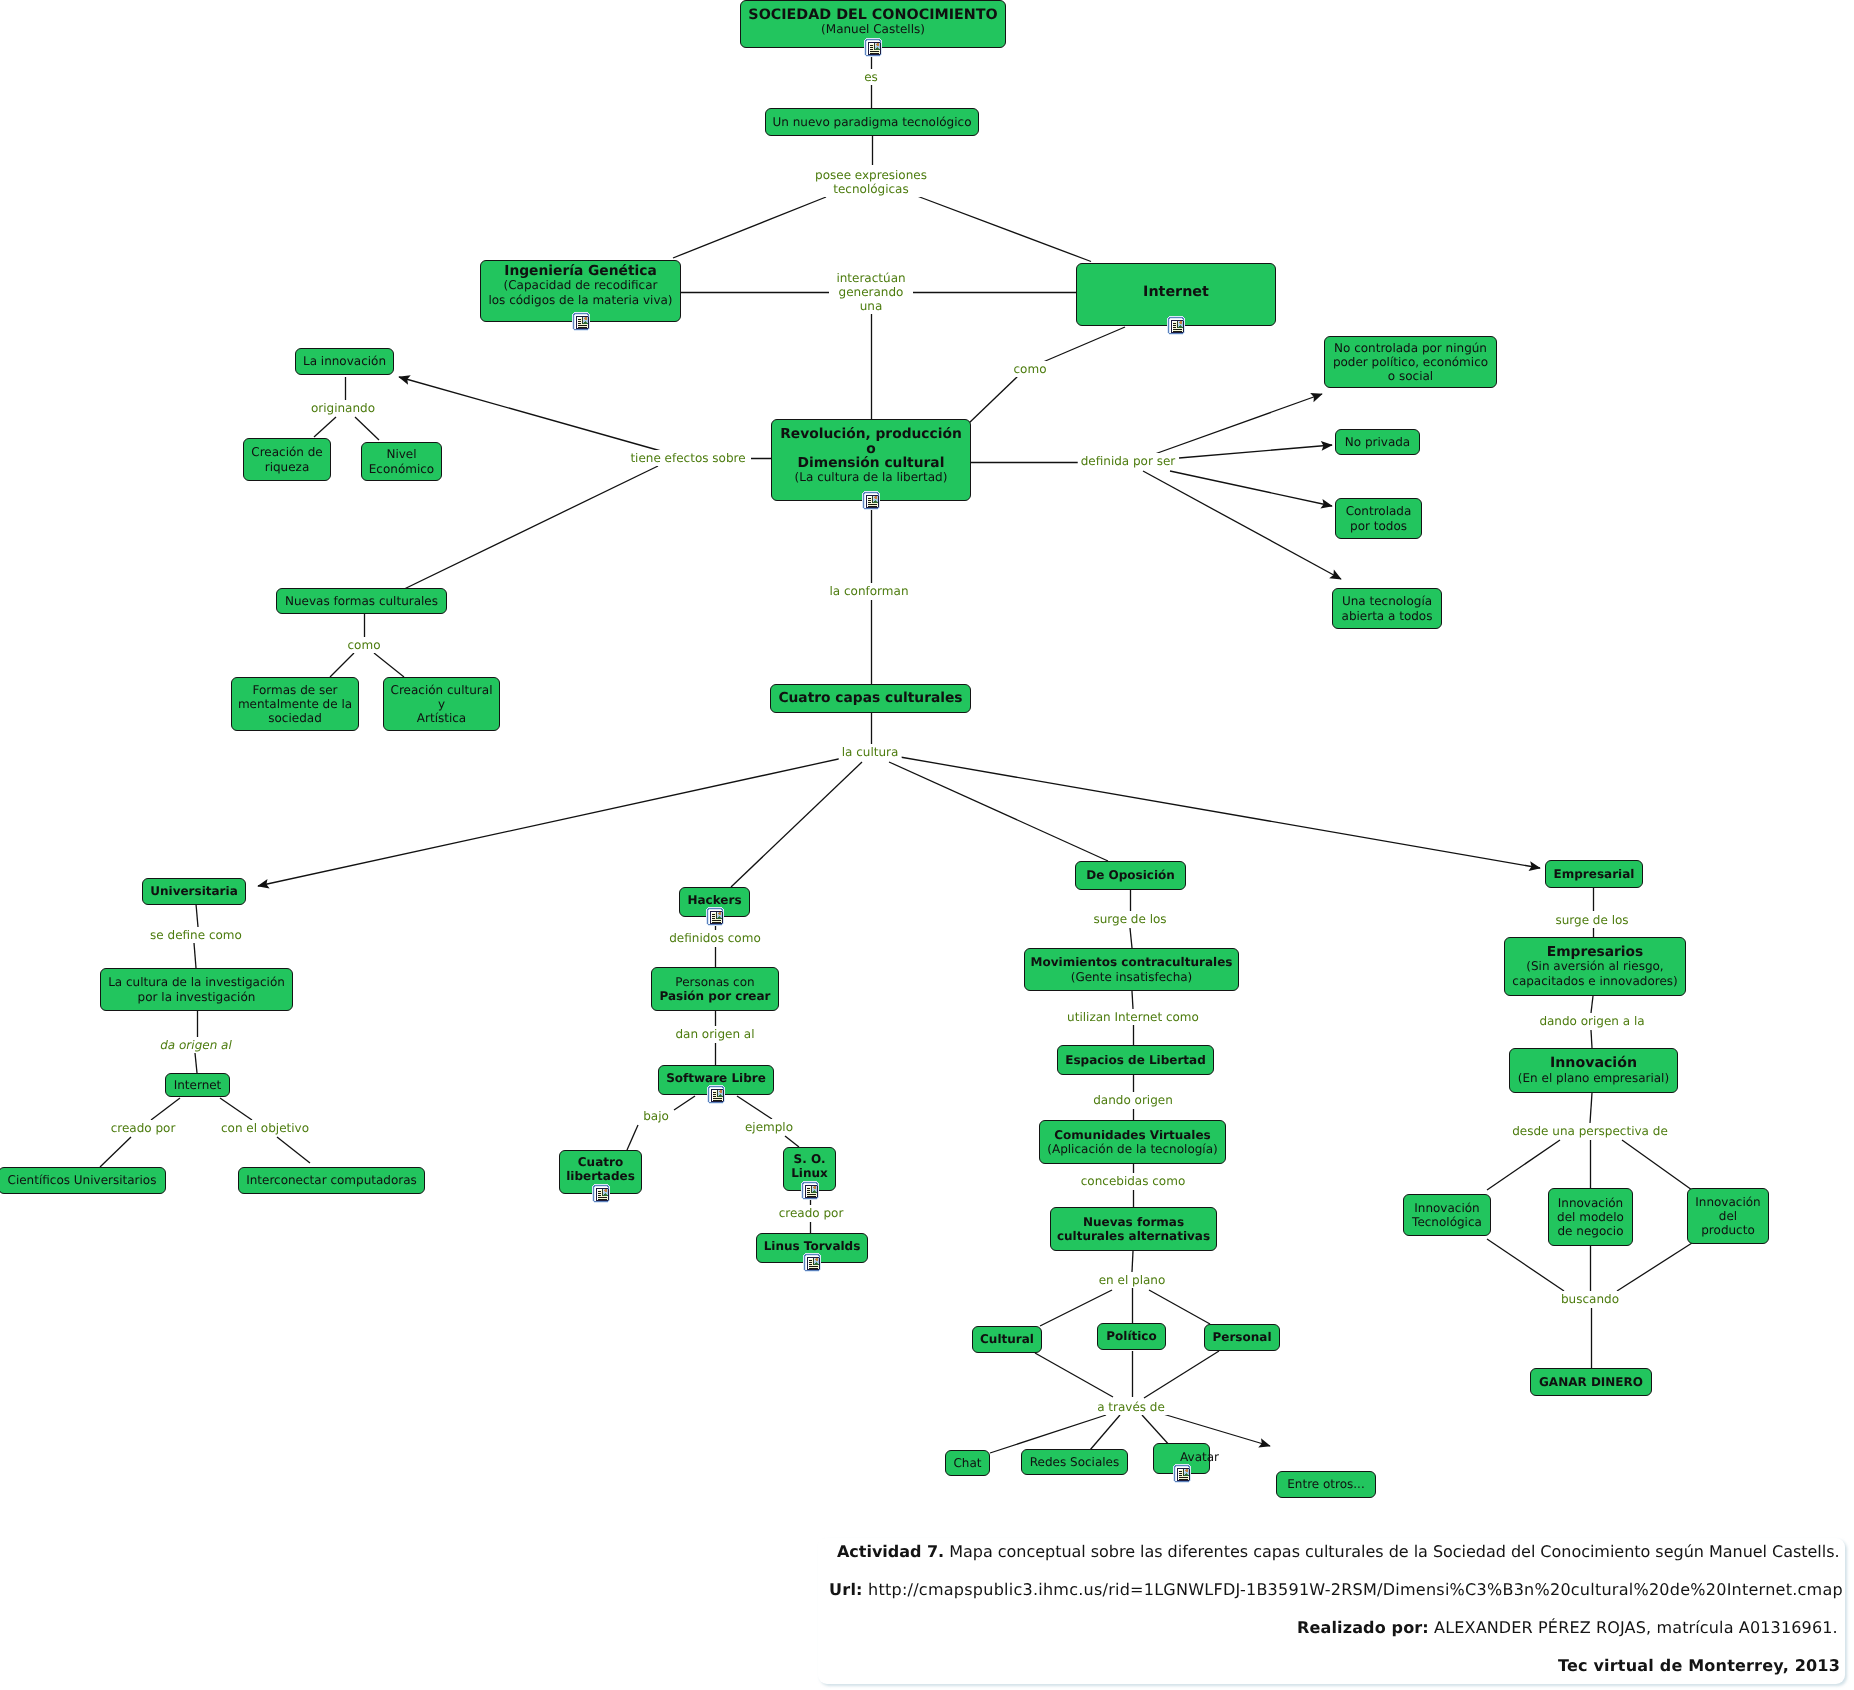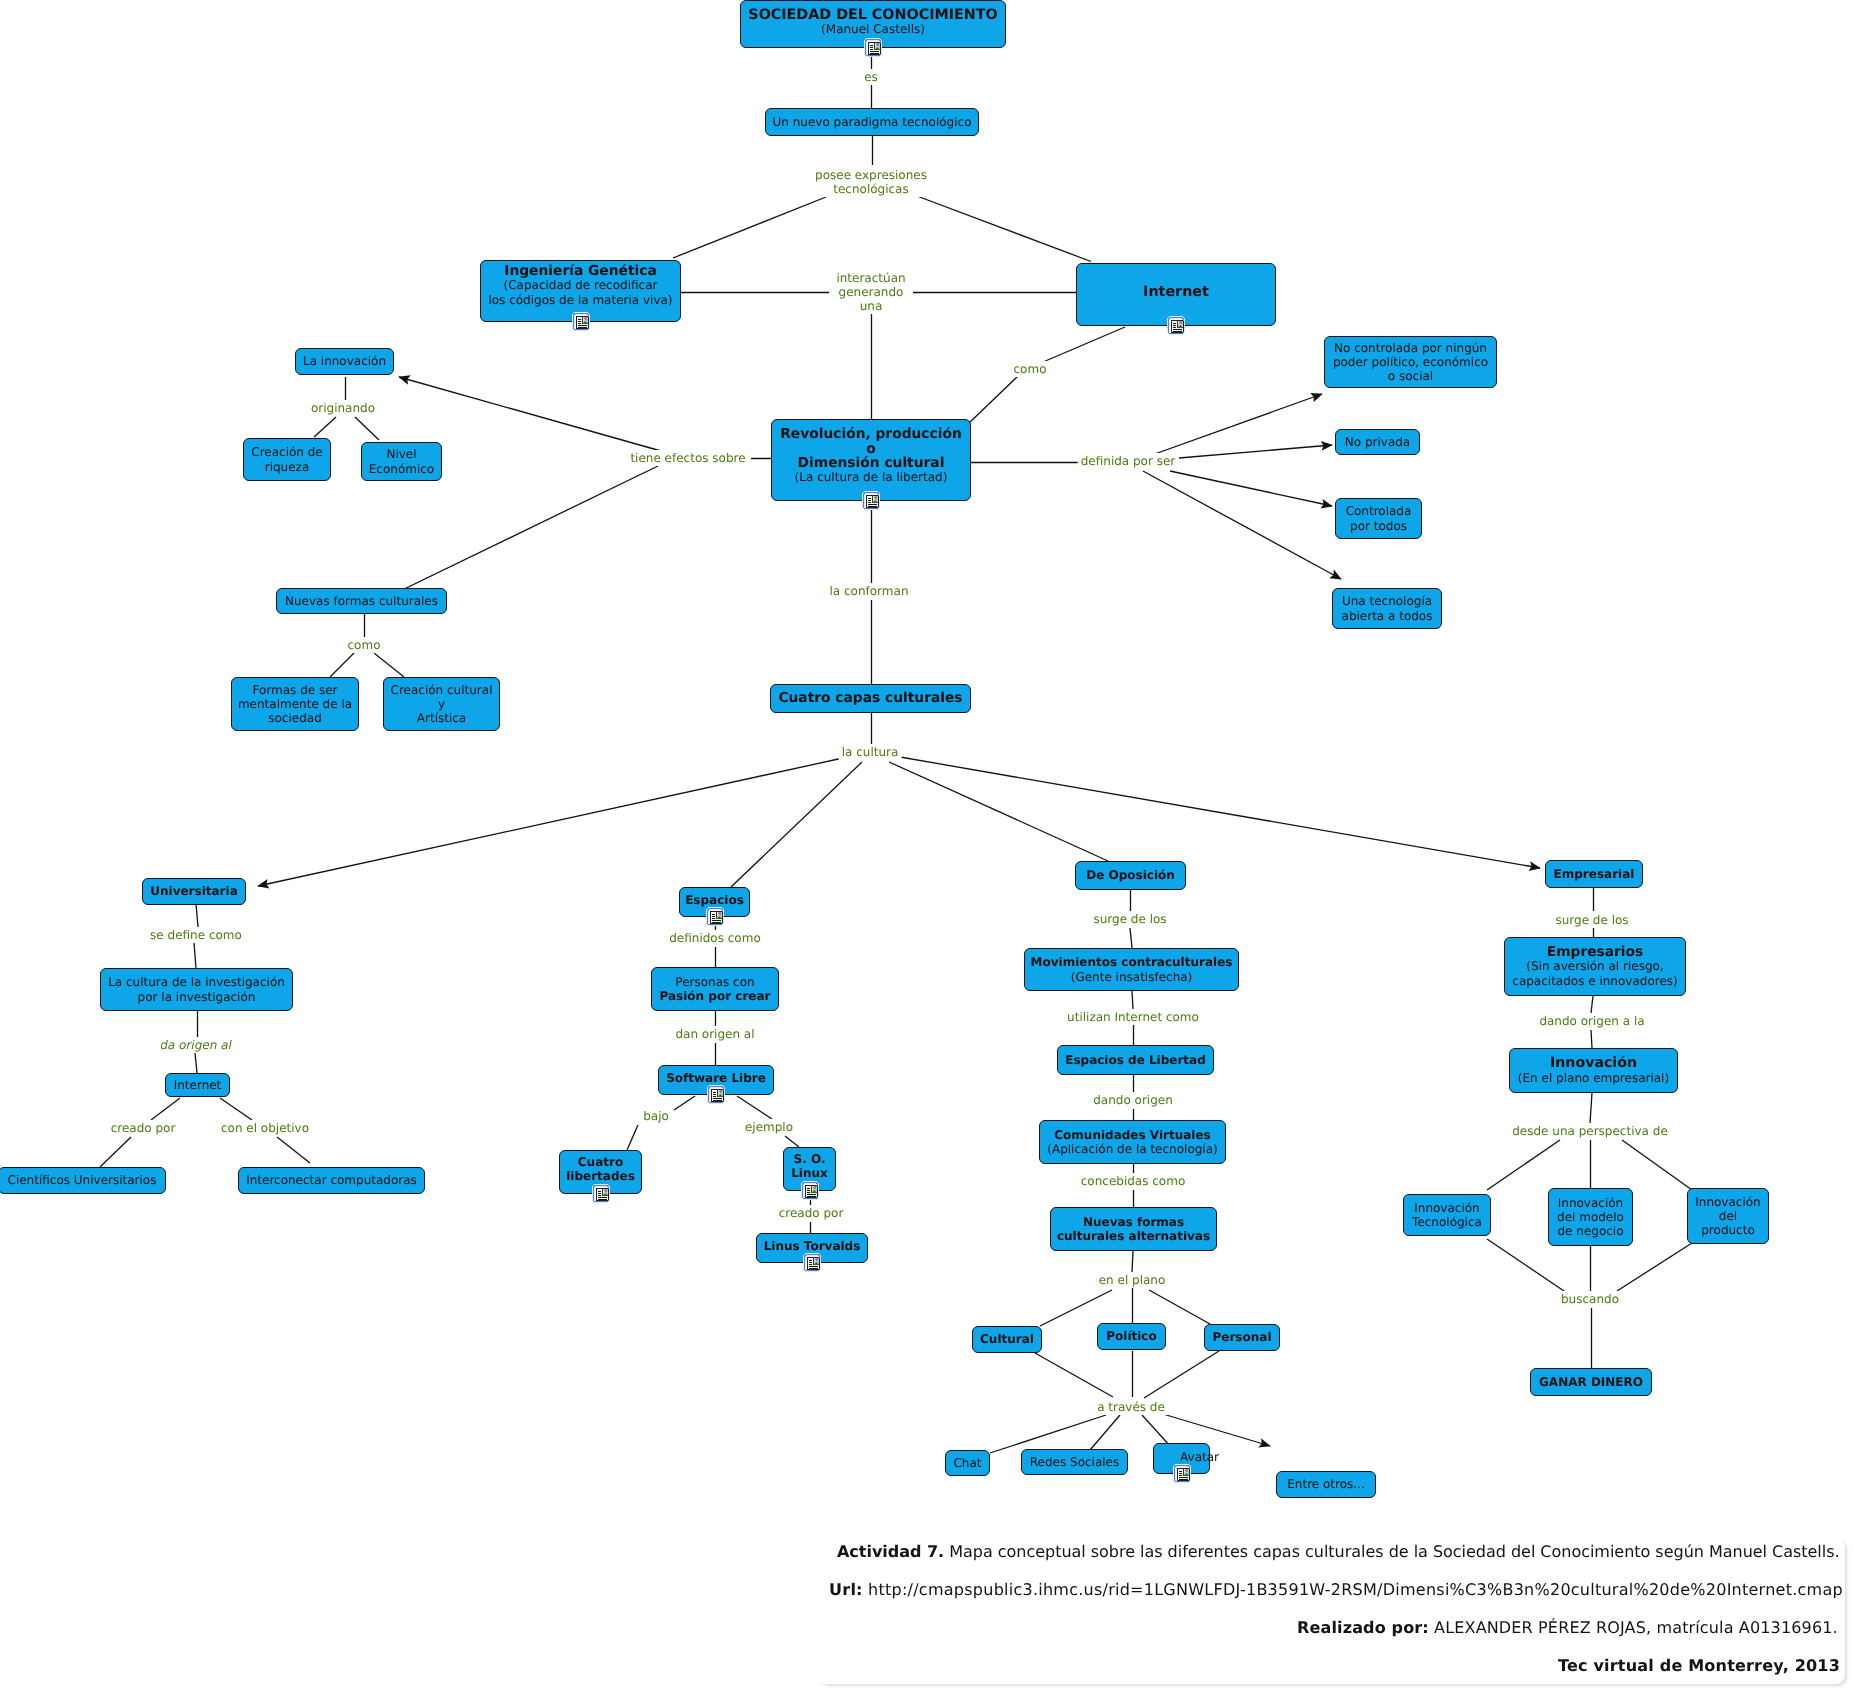--- a/index.html
+++ b/index.html
@@ -1,20 +1,20 @@
 <!DOCTYPE html>
 <html><head>
 <meta charset="utf-8">
 <title>Mapa conceptual</title>
 <style>
   html,body{margin:0;padding:0;background:#ffffff;}
   body{width:1854px;height:1690px;font-family:"DejaVu Sans","Liberation Sans",sans-serif;-webkit-font-smoothing:antialiased;text-rendering:geometricPrecision;}
   #map{position:relative;width:1854px;height:1690px;overflow:hidden;background:#ffffff;}
   svg#links{position:absolute;left:0;top:0;width:1854px;height:1690px;z-index:1;}
-  .node{position:absolute;box-sizing:border-box;background:#0ea5e9;border:1.2px solid #141414;
+  .node{position:absolute;box-sizing:border-box;background:#22c55e;border:1.2px solid #141414;
         border-radius:6px;display:flex;flex-direction:column;align-items:center;justify-content:center;
         color:#101010;text-align:center;z-index:3;}
   .node .ln{display:block;white-space:pre;line-height:14.3px;}
   .node .ln.b{font-weight:bold;}
   .lbl{position:absolute;color:#4d7c0f;font-size:12px;white-space:pre;text-align:center;z-index:2;
        line-height:14px;transform:translate(-50%,-50%);background:#ffffff;padding:1px 3px;}
   .resicon{position:absolute;width:18px;height:19px;z-index:6;line-height:0;}
   .caption{position:absolute;left:0;top:0;z-index:5;color:#141414;font-size:16.05px;line-height:1;}
   .captionpanel{position:absolute;left:818px;top:1538px;width:1027px;height:146px;background:#fff;
        border-radius:9px;box-shadow:2px 2px 3px rgba(171,199,211,0.55);z-index:4;}
@@ -244,21 +244,21 @@
         <span class="ln">y</span>
         <span class="ln">Artística</span>
       </div>
       <div class="node" style="left: 770px; top: 684px; width: 201px; height: 29px; font-size: 12px;">
         <span class="ln b" style="font-size: 13.8px;">Cuatro capas culturales</span>
       </div>
       <div class="node" style="left: 142px; top: 878px; width: 104px; height: 27px; font-size: 12px;">
         <span class="ln b">Universitaria</span>
       </div>
       <div class="node" style="left: 679px; top: 887px; width: 71px; height: 30px; font-size: 12px; padding-bottom: 3px;">
-        <span class="ln b">Espacios</span>
+        <span class="ln b">Hackers</span>
       </div>
       <div class="resicon" style="left: 706px; top: 907px;"><svg viewBox="0 0 18 19" width="18" height="19" shape-rendering="crispEdges">
           <use href="#res-icon"></use>
         </svg></div>
       <div class="node" style="left: 1075px; top: 861px; width: 111px; height: 29px; font-size: 12px;">
         <span class="ln b">De Oposición</span>
       </div>
       <div class="node" style="left: 1545px; top: 860px; width: 98px; height: 28px; font-size: 12px;">
         <span class="ln b">Empresarial</span>
       </div>

